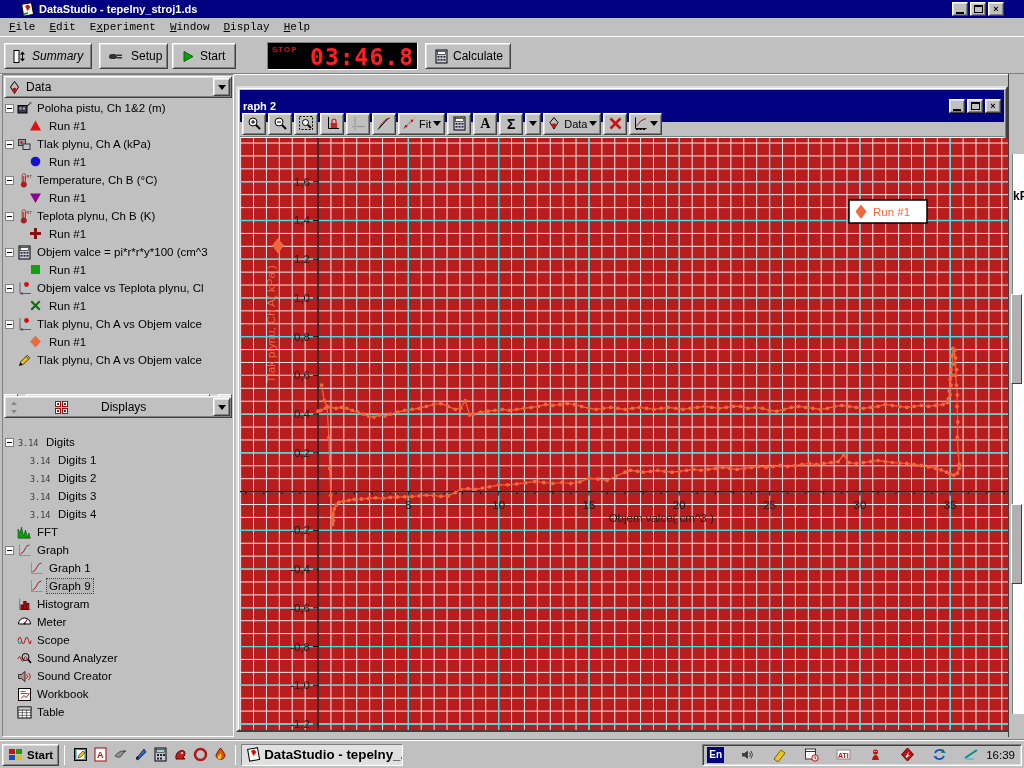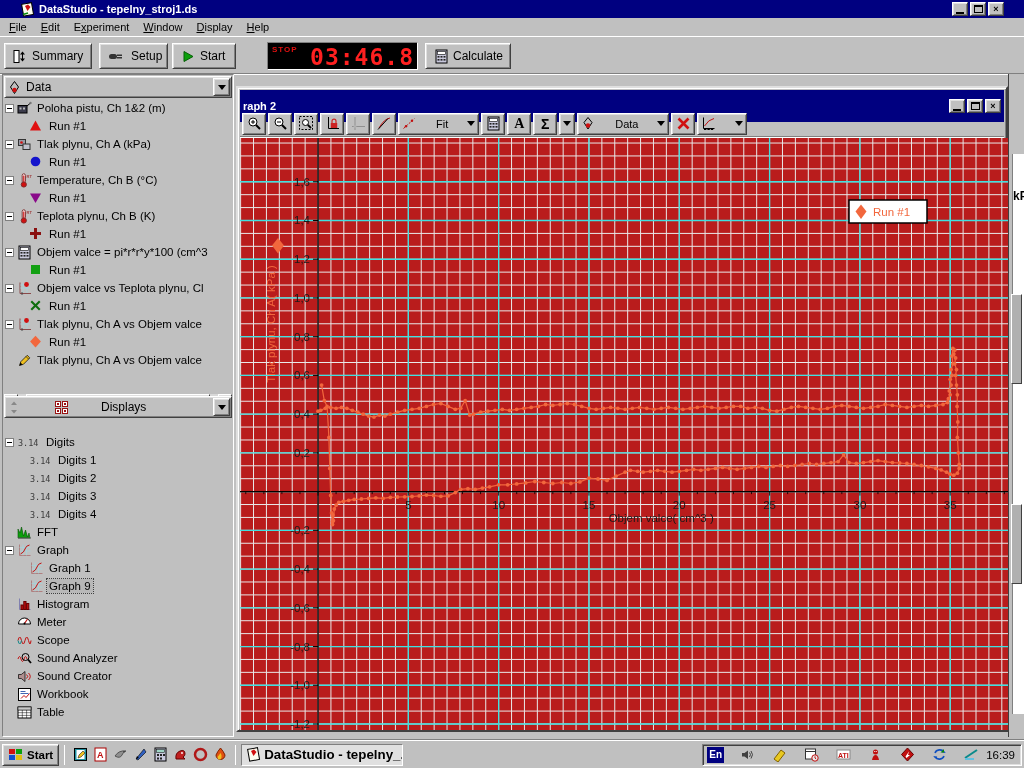--- a/index.html
+++ b/index.html
@@ -13,21 +13,21 @@
 
   
   #titlebar { position:absolute; left:0; top:0; width:1024px; height:18px; background:#000080; color:#fff; display:flex; align-items:center; padding:0 20px; }
   #titlebar .title { font-weight:bold; font-size:11px; margin-left:4px; flex:1; }
   .winbtn { width:16px; height:14px; margin-left:2px; display:inline-flex; align-items:center; justify-content:center; font-size:9px; font-weight:bold; color:#000; }
   .minbar { display:inline-block; width:8px; height:2px; background:#000; margin-top:7px; }
   .maxbox { display:inline-block; width:9px; height:8px; border:1px solid #000; border-top-width:2px; }
 
   
   #menubar { position:absolute; left:0; top:18px; width:1024px; height:19px; background:#c0c0c0; display:flex; align-items:center; padding-left:2px; border-bottom:1px solid #fff; }
-  #menubar .mitem { padding:2px 7px; }
+  #menubar .mitem { padding:2px 7px;font-family:Liberation Mono, monospace; }
   #menubar u { text-decoration:underline; }
 
   
   #maintb { position:absolute; left:0; top:37px; width:1024px; height:37px; border-bottom:1px solid #808080; box-shadow:0 1px 0 #fff; }
   #maintb .btn { position:absolute; top:6px; height:26px; font-size:12px; }
   #clockpanel { position:absolute; left:267px; top:5px; width:151px; height:28px; background:#000; border:1px solid; border-color:#808080 #fff #fff #808080; }
   #stoplabel { position:absolute; left:4px; top:2px; color:#e01010; font-size:8px; font-weight:bold; letter-spacing:1px; }
   #timer { position:absolute; right:3px; top:1px; color:#ff2020; font-family:"DejaVu Sans Mono", monospace; font-size:23px; font-weight:bold; letter-spacing:1px; }
 
   
@@ -46,21 +46,21 @@
   .icon22 { width:24px; height:15px; flex:none; display:inline-flex; }
   #data-hscroll { position:absolute; left:1px; right:1px; height:14px; background:#d8d8d8; display:flex; }
   .scr-arrow { width:14px; height:14px; flex:none; display:flex; align-items:center; justify-content:center; font-size:7px; }
   .scr-thumb { height:14px; flex:1; margin:0 8px; }
 
   
   #graphwin { position:absolute; left:236px; top:86px; width:772px; height:646px; background:#c0c0c0; border:2px solid; border-color:#dfdfdf #404040 #404040 #dfdfdf; box-shadow: inset 1px 1px 0 #fff, inset -1px -1px 0 #808080; }
   #gtitle { position:absolute; left:2px; top:2px; right:2px; height:20px; background:#000080; color:#fff; display:flex; align-items:center; padding:16px 3px; }
   #gtitle .title { font-weight:bold; flex:1; }
   #gtoolbar { position:absolute; left:2px; top:23px; right:2px; height:26px; display:flex; align-items:center; gap:2px; padding-left:2px; border-bottom:1px solid #808080; box-shadow:0 1px 0 #fff; }
-  .gbtn { height:22px; min-width:24px; display:inline-flex; align-items:center; justify-content:center; gap:19px; padding:0 3px; font-size:11px; }
+  .gbtn { height:22px; min-width:24px; display:inline-flex; align-items:center; justify-content:center; gap:2px; padding:0 3px; font-size:11px; }
   .gbtn svg { display:block; }
   #plotwrap { position:absolute; left:2px; top:50px; width:768px; height:592px; background:#b91c1c; overflow:hidden; }
   #plot { display:block; }
 
   
   #rightstrip { position:absolute; left:1008px; top:74px; width:16px; height:663px; background:#c0c0c0; border-left:1px solid #404040; }
   #rightstrip .white { position:absolute; left:3px; top:80px; width:12px; height:560px; background:#fff; border-left:1px solid #808080; }
   #rightstrip .frag { position:absolute; left:4px; top:115px; font-size:12px; font-weight:bold; }
   .graybox { position:absolute; left:2px; width:11px; background:#b0b0b0; border:1px solid; border-color:#fff #404040 #404040 #fff; }
 
@@ -100,21 +100,21 @@
   <div id="menubar">
       <span class="mitem"><u>F</u>ile</span>
       <span class="mitem"><u>E</u>dit</span>
       <span class="mitem">E<u>x</u>periment</span>
       <span class="mitem"><u>W</u>indow</span>
       <span class="mitem"><u>D</u>isplay</span>
       <span class="mitem"><u>H</u>elp</span>
     </div>
 
   <div id="maintb">
-    <button class="btn raised" style="left:4px;width:88px;">
+    <button class="btn raised" style="left:4px;width:88px;font-style:italic;">
       <span class="icon14">
           <svg width="15" height="15" viewBox="0 0 15 15">
             <rect x="1" y="1.5" width="5" height="12" fill="#fff" stroke="#000"></rect>
             <path d="M9.5 2.5l-2.5 3h5z" fill="#000"></path>
             <path d="M9.5 12.5l-2.5-3h5z" fill="#000"></path>
             <line x1="9.5" y1="4" x2="9.5" y2="11" stroke="#000"></line>
           </svg>
         </span>
       <span>Summary</span>
     </button>

